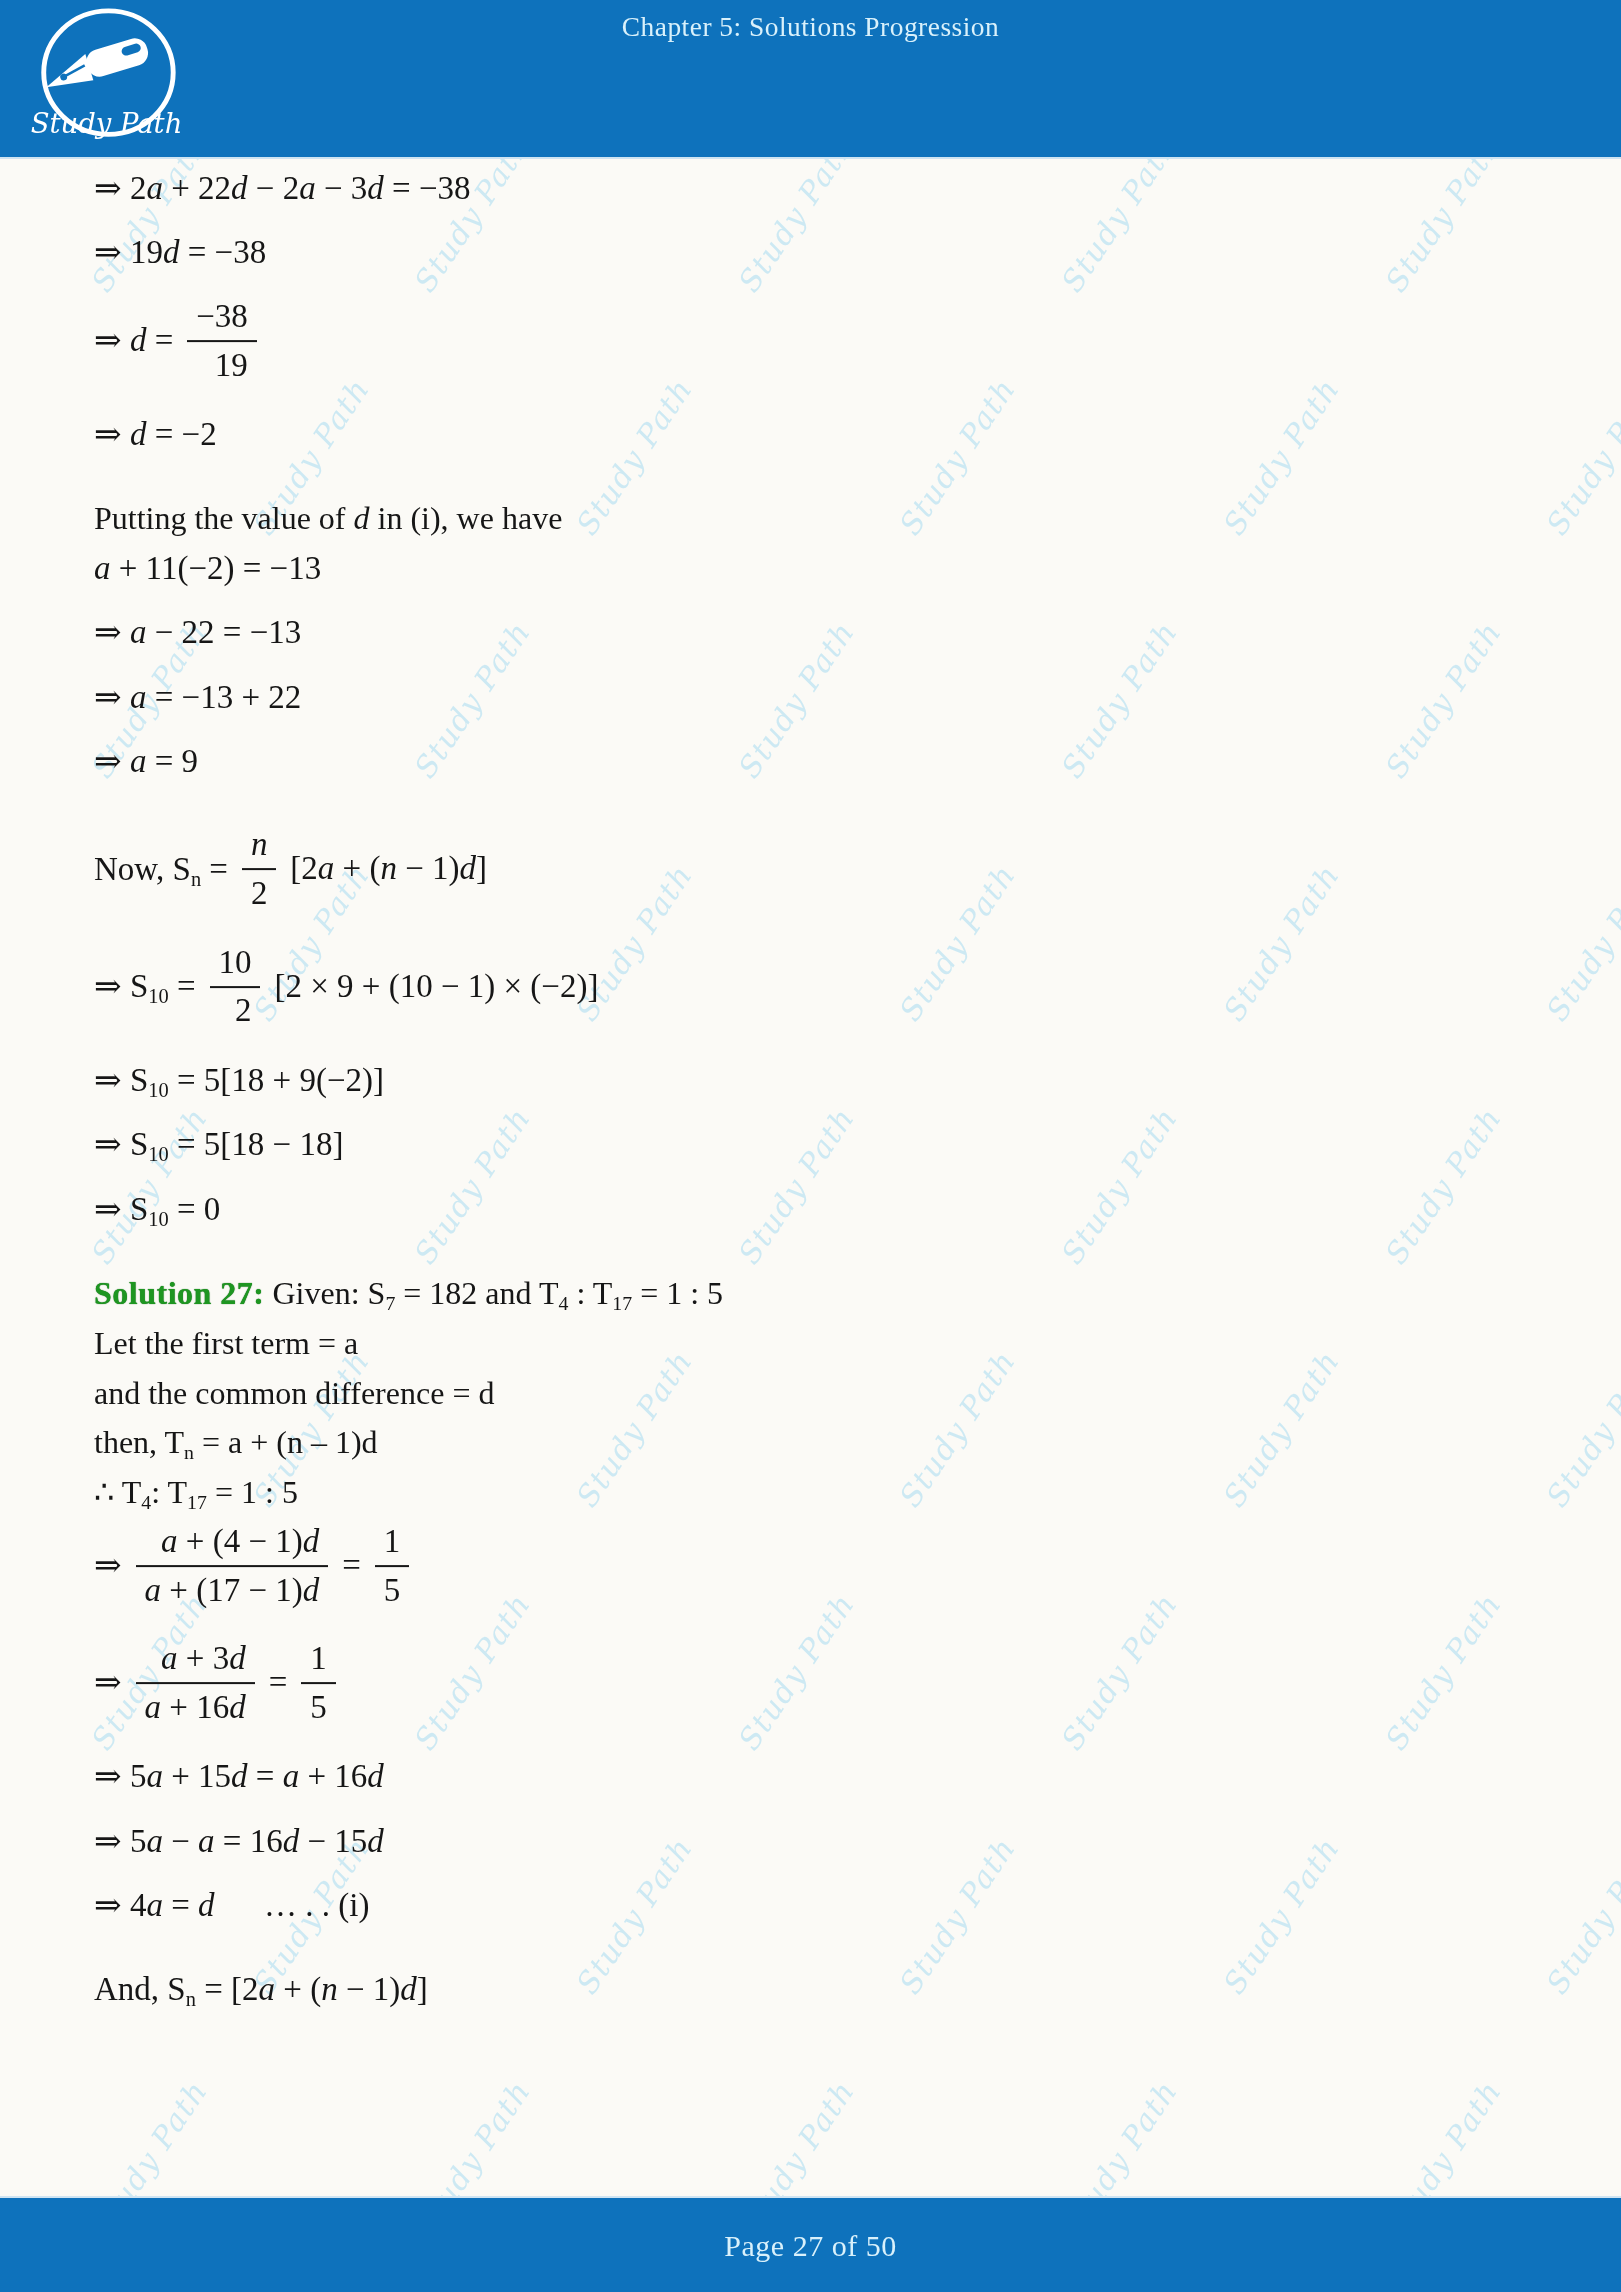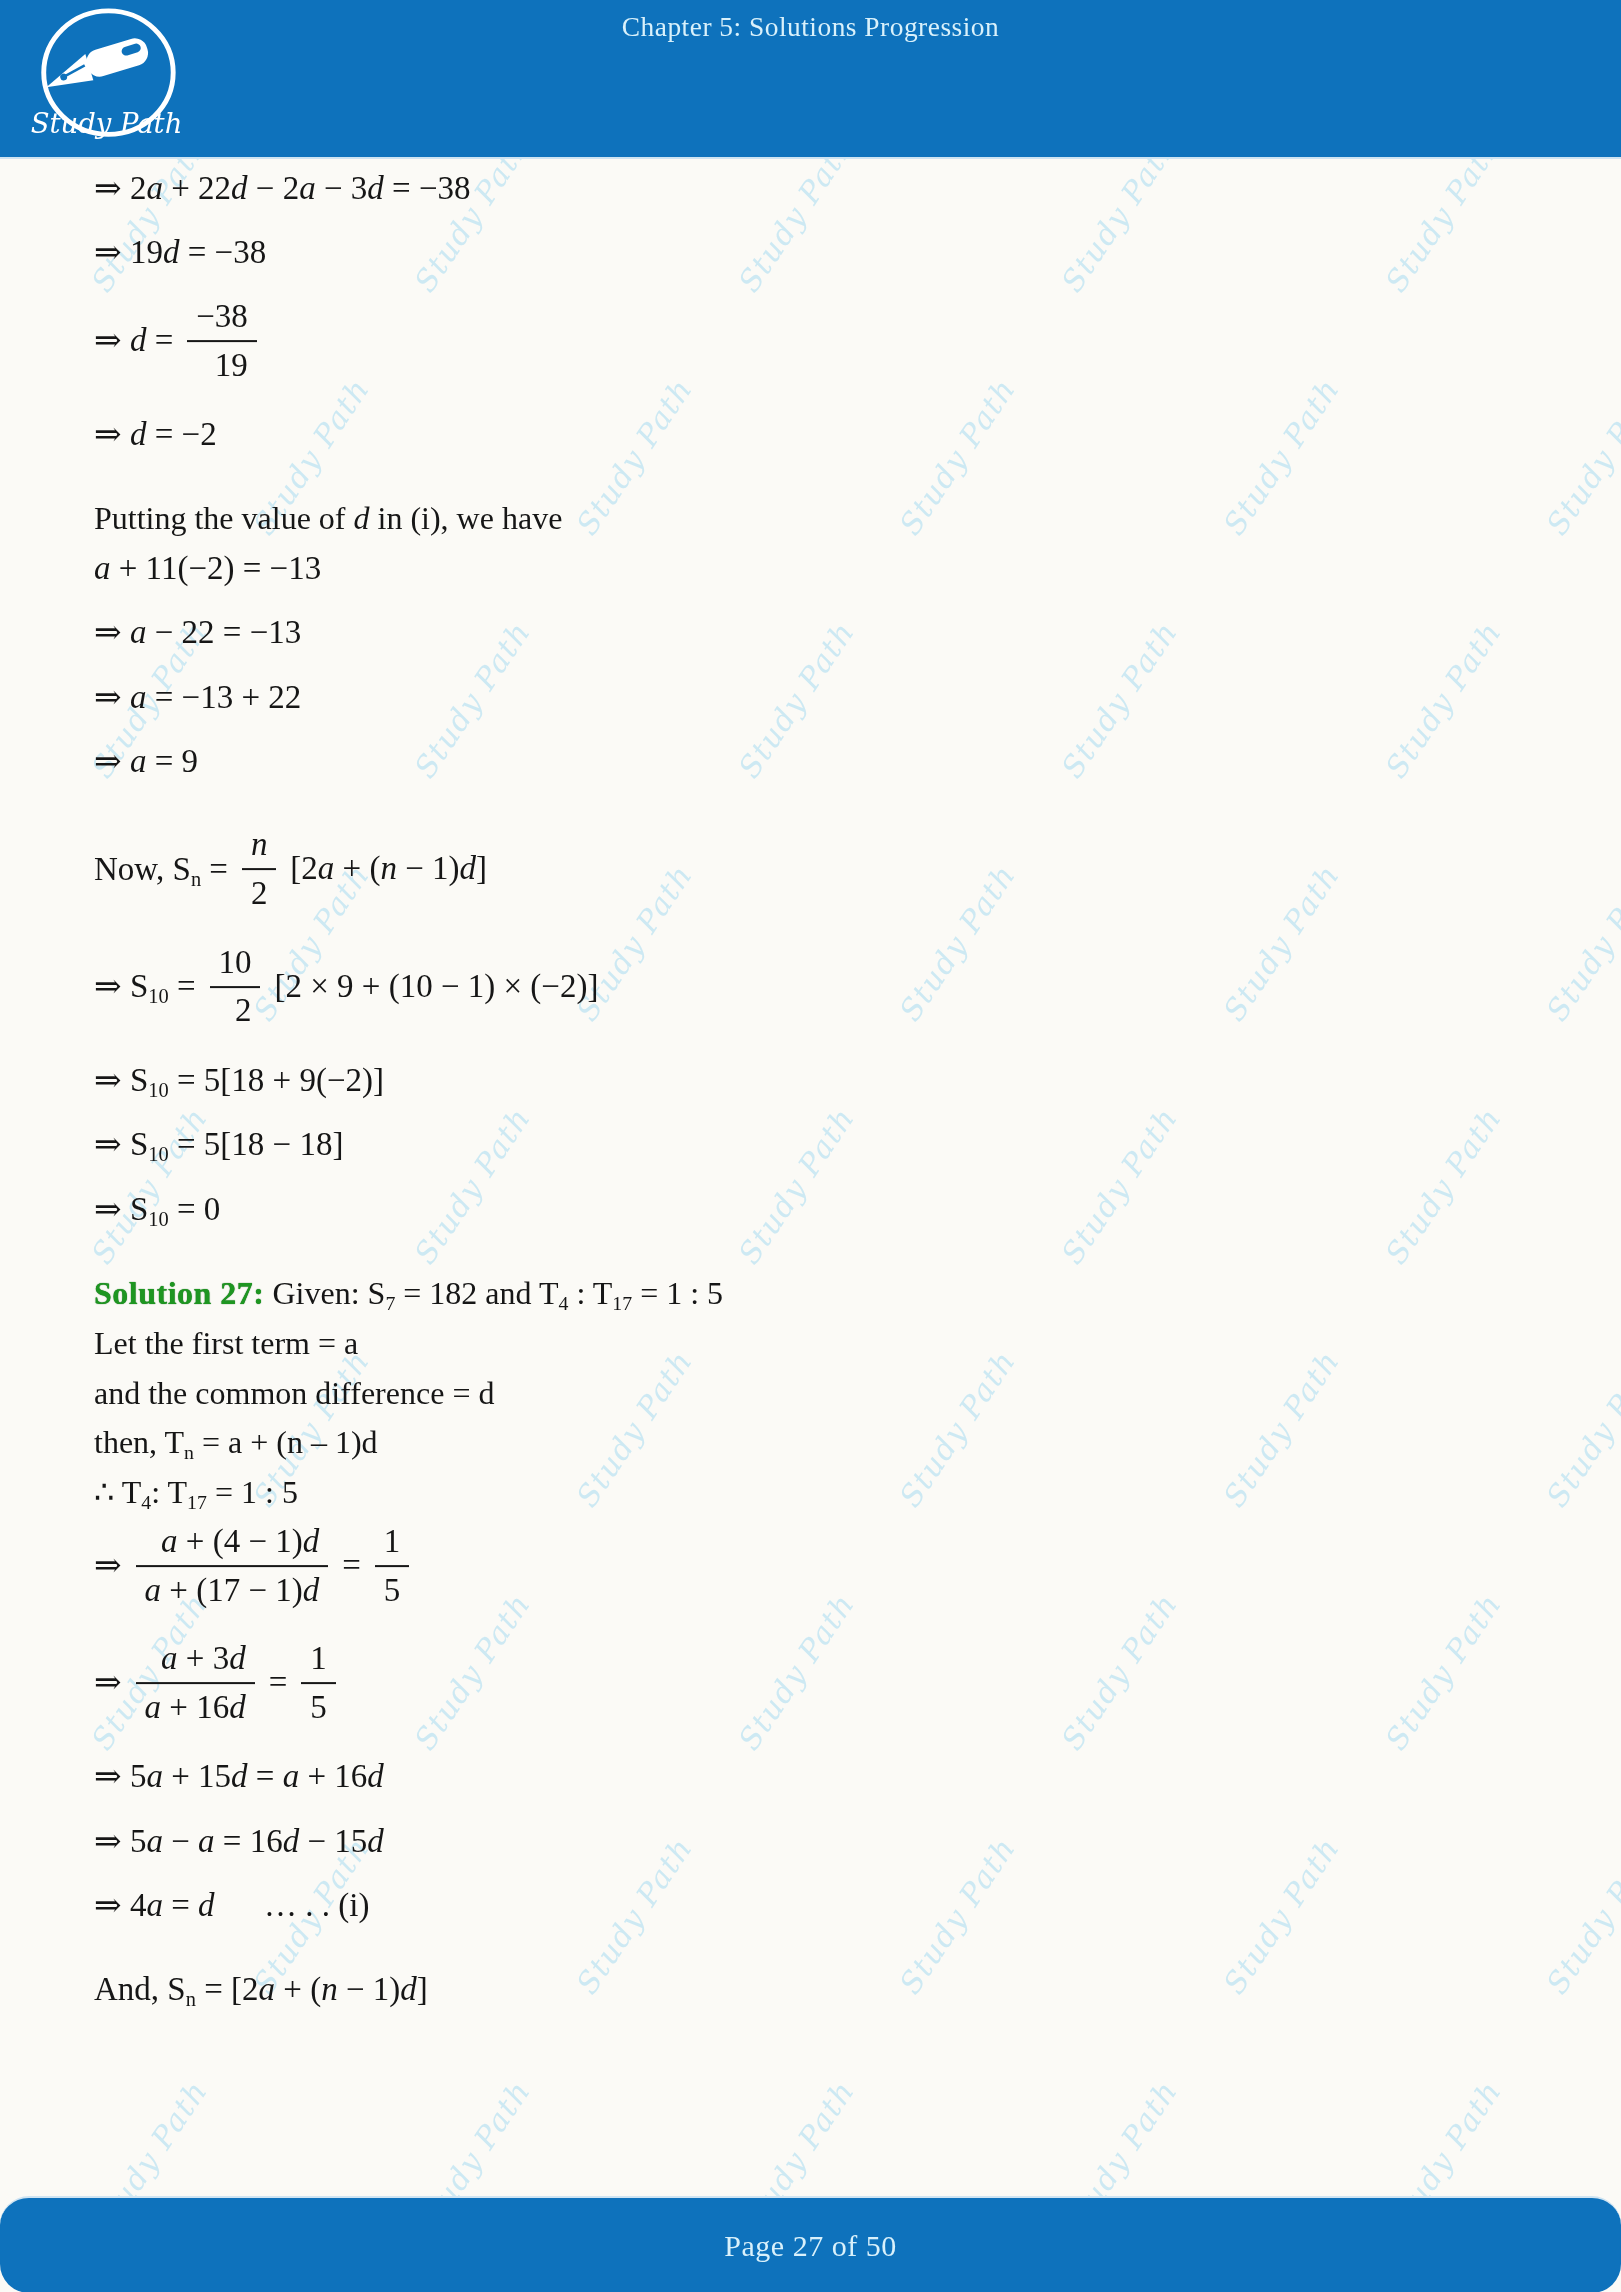--- a/index.html
+++ b/index.html
@@ -75,21 +75,20 @@
   }
   
   .footer{
     position:absolute;left:0;right:0;bottom:0;height:95px;
     background:var(--c-bar);
     border-top:2.9px solid #cfe4f2;
     display:flex;align-items:center;justify-content:center;
     color:var(--c-bar-text);
     font-size:30px;letter-spacing:0.5px;
     z-index:2;
-    border-radius:29px;
   }
 </style>
 </head>
 <body>
 
 <div class="page">
 
   <div class="wm-layer">
       <span class="wm" style="left: 59px; top: 196px;">Study Path</span>
       <span class="wm" style="left: 382px; top: 196px;">Study Path</span>

